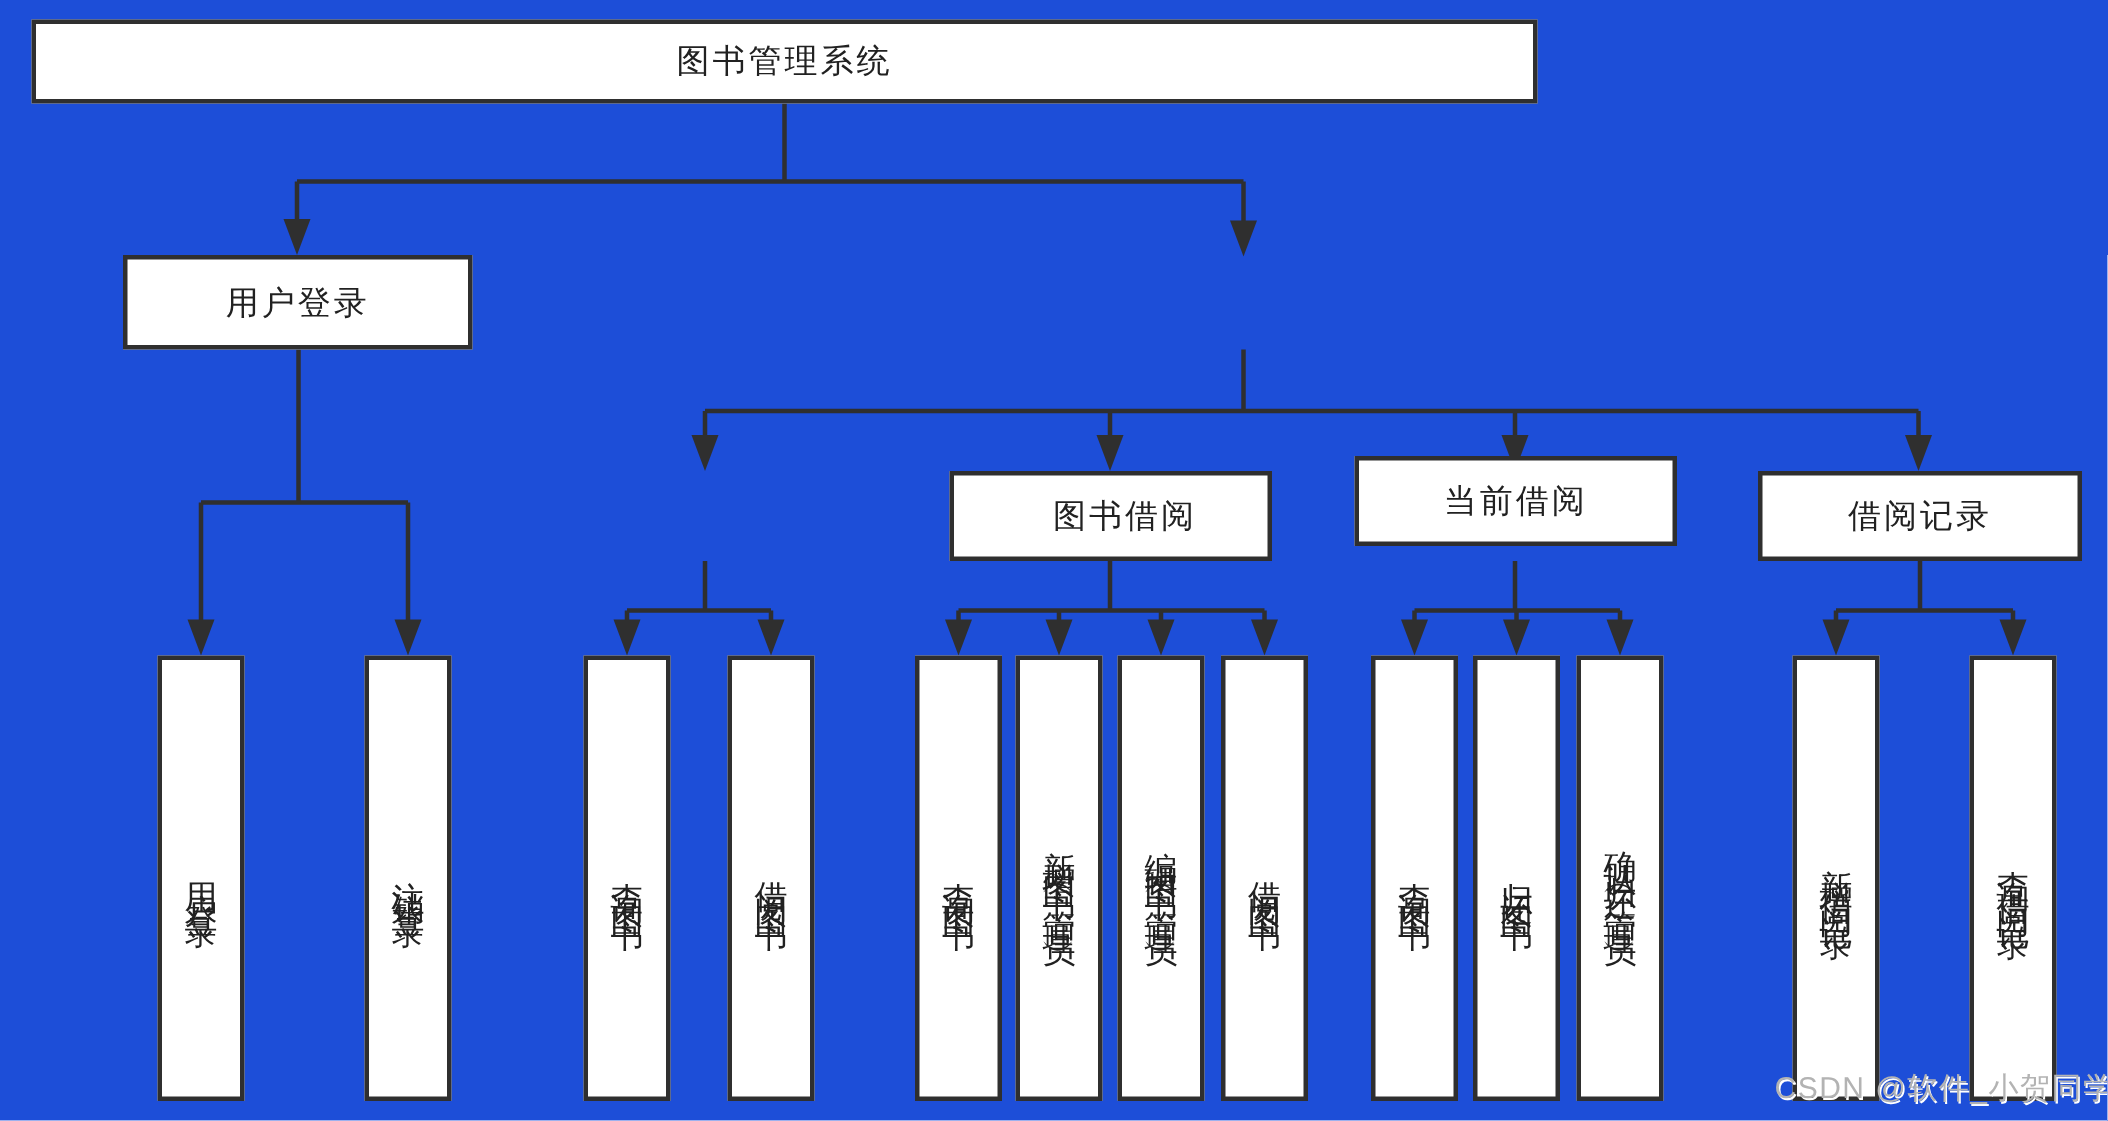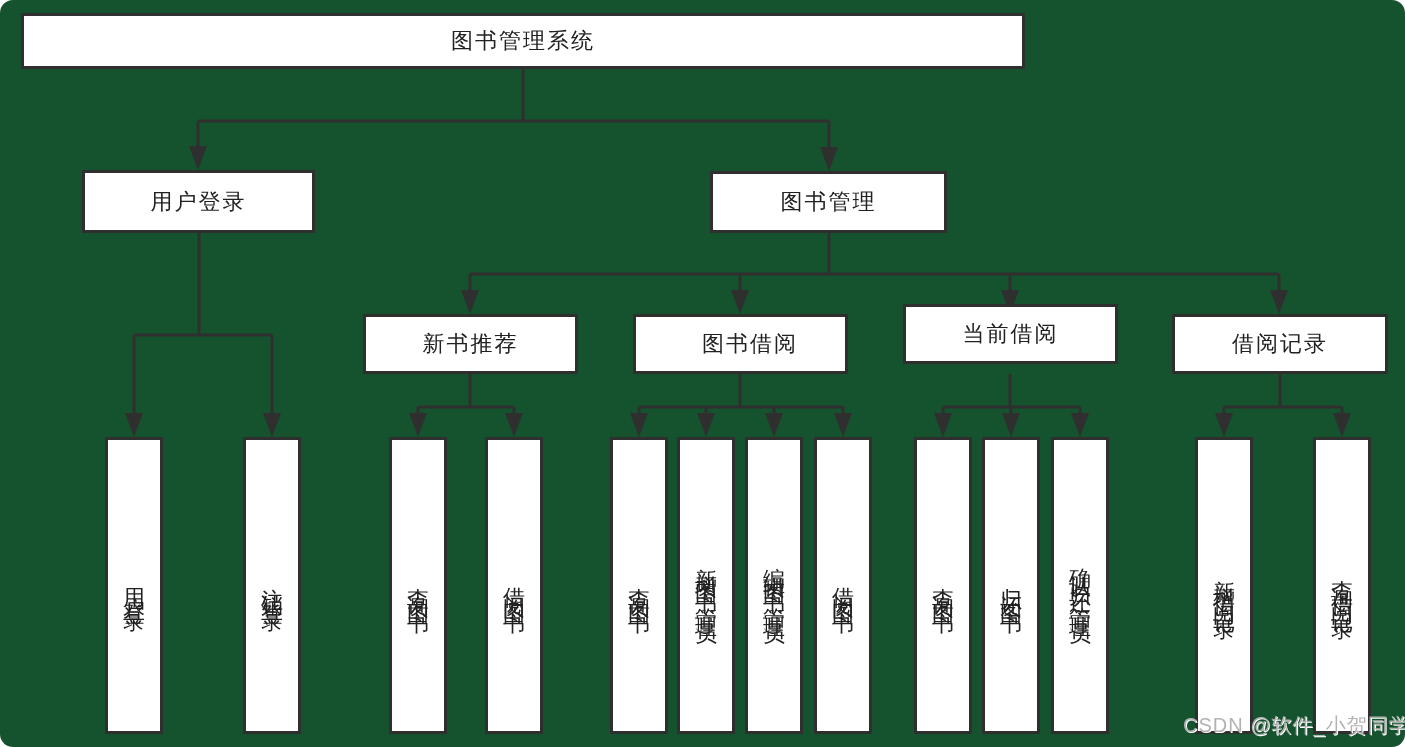--- a/index.html
+++ b/index.html
@@ -4,24 +4,23 @@
 <style>
   html, body {
     margin: 0;
     padding: 0;
     background: #ffffff;
   }
   #canvas {
     position: relative;
     width: 1405px;
     height: 747px;
-    background: #14532d;
+    background: #1d4ed8;
     overflow: hidden;
     font-family: "Liberation Sans", "DejaVu Sans", sans-serif;
-    border-radius: 13px;
   }
   #connectors {
     position: absolute;
     left: 0;
     top: 0;
     pointer-events: none;
   }
   .node {
     position: absolute;
     box-sizing: border-box;
@@ -89,23 +88,21 @@
       <polygon points="1002,413 1020,413 1011,437"></polygon>
       <polygon points="1071,413 1089,413 1080,437"></polygon>
       <polygon points="1215,413 1233,413 1224,437"></polygon>
       <polygon points="1333,413 1351,413 1342,437"></polygon>
     </g>
   </svg>
 
   <div class="node" style="left:21px; top:13px; width:1004px; height:56px;">图书管理系统</div>
 
   <div class="node" style="left:82px; top:170px; width:233px; height:63px;">用户登录</div>
-  <div class="node" style="left:710px; top:171px; width:237px; height:62px;">图书管理</div>
 
-  <div class="node" style="left:363px; top:314px; width:215px; height:60px;">新书推荐</div>
   <div class="node" style="left:633px; top:314px; width:215px; height:60px;padding-left:19px;">图书借阅</div>
   <div class="node" style="left:903px; top:304px; width:215px; height:60px;">当前借阅</div>
   <div class="node" style="left:1172px; top:314px; width:216px; height:60px;">借阅记录</div>
 
   <div class="node leaf" style="left:105px; top:437px; width:58px; height:297px;">用户登录</div>
   <div class="node leaf" style="left:243px; top:437px; width:58px; height:297px;">注销登录</div>
 
   <div class="node leaf" style="left:389px; top:437px; width:58px; height:297px;">查询图书</div>
   <div class="node leaf" style="left:485px; top:437px; width:58px; height:297px;">借阅图书</div>
 

